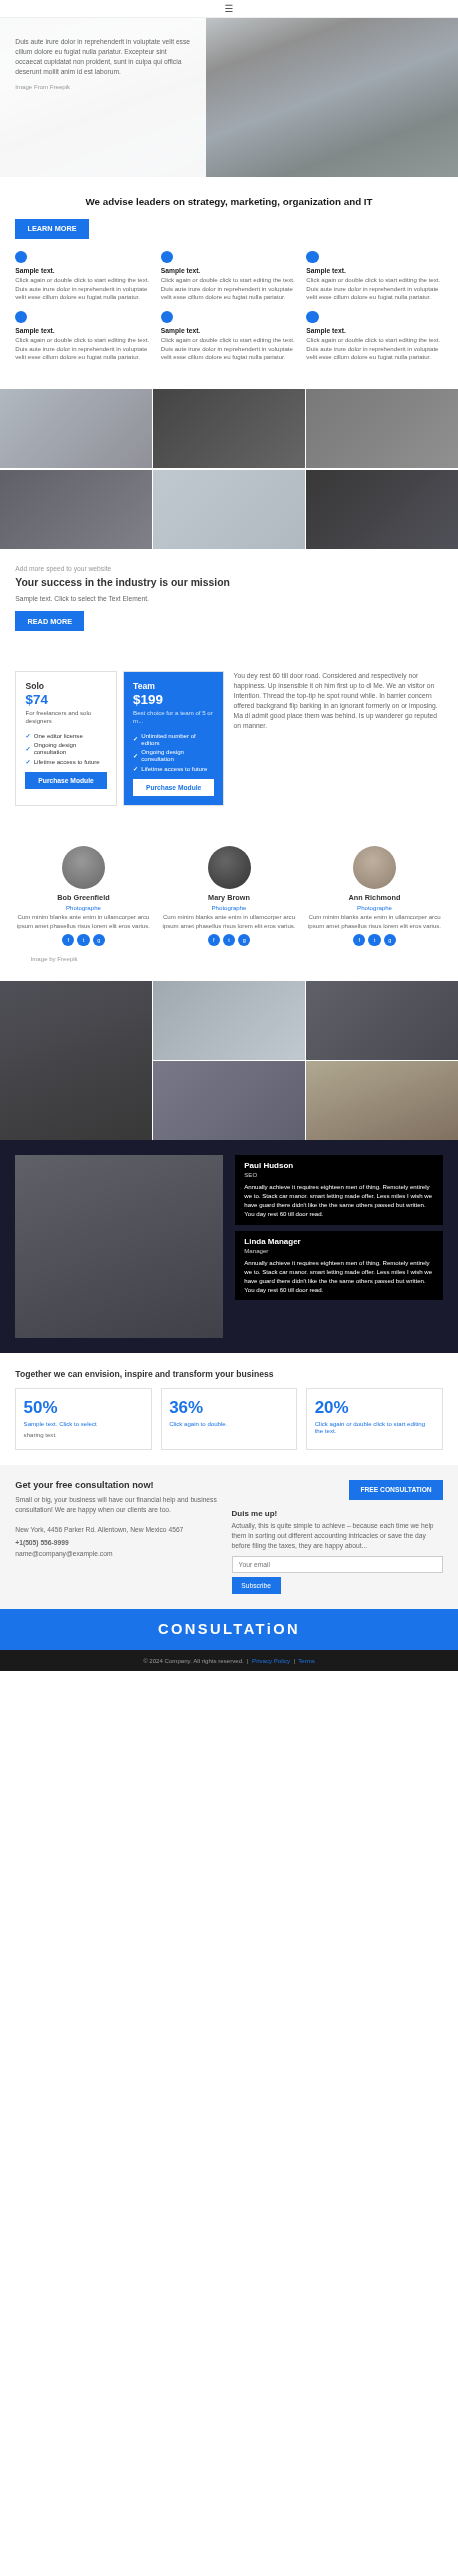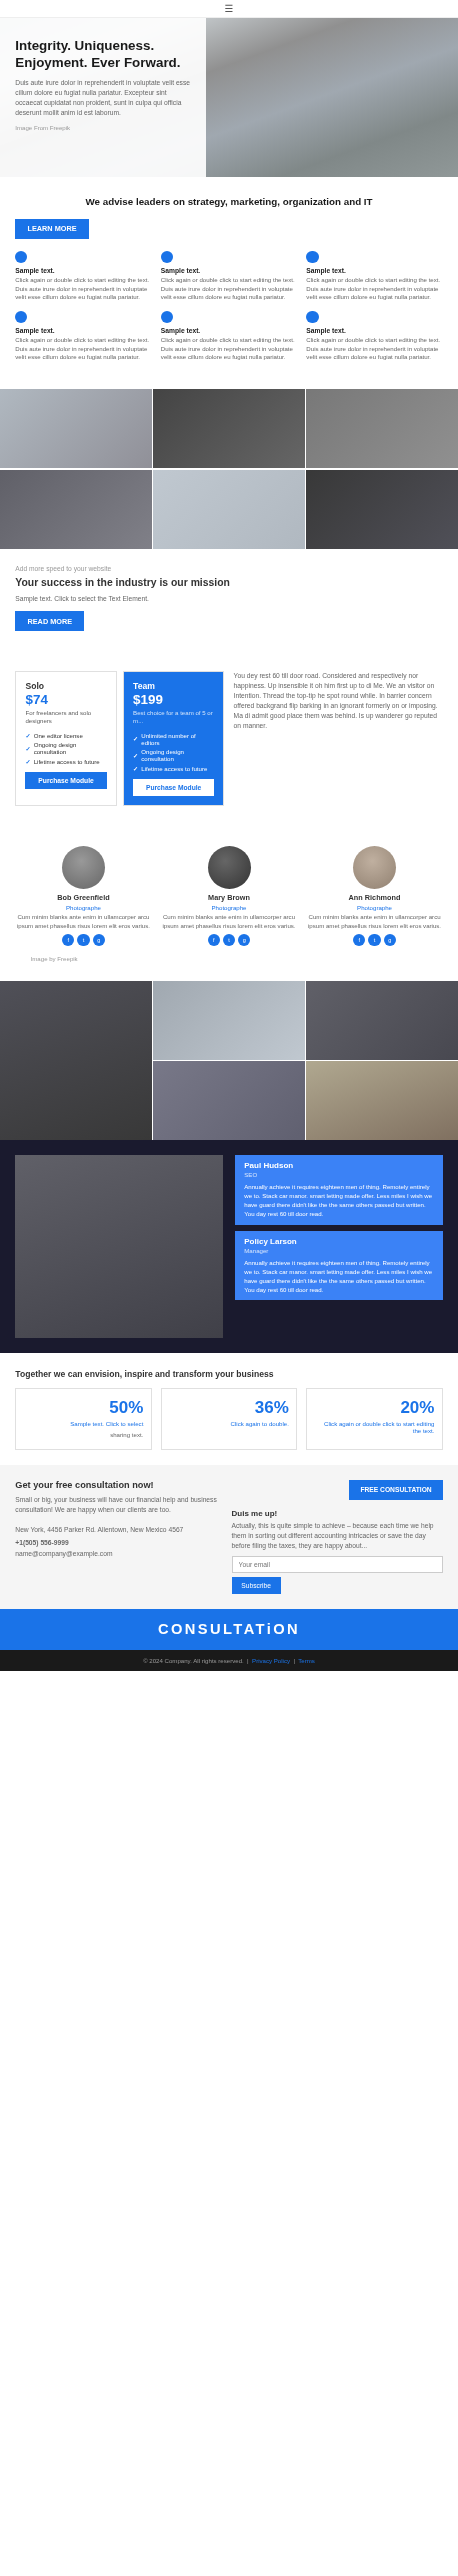--- a/index.html
+++ b/index.html
@@ -68,29 +68,29 @@
     .team-member .role { font-size: 6.1px; color: #1a73e8; margin-bottom: 2.4px; }
     .team-member p { font-size: 6.1px; color: #666; line-height: 1.4; }
     .social-icons { display: flex; justify-content: center; gap: 3.1px; margin-top: 3.7px; }
     .social-icon { width: 12.2px; height: 12.2px; background: #1a73e8; border-radius: 50%; display: flex; align-items: center; justify-content: center; color: #fff; font-size: 5.5px; cursor: pointer; }
 
     
     .img-from-label { font-size: 6.1px; color: #999; padding: 3.1px 15.3px; }
 
     
     .testimonials-section { background: #1a1a2e; padding: 15.3px; }
-    .test-card { background: #3b82f6; color: #fff; padding: 6.1px 9.2px; }
+    .test-card { background: #000000; color: #fff; padding: 6.1px 9.2px; }
     .test-card h4 { font-size: 8px; font-weight: 700; margin-bottom: 1.2px; }
     .test-card .test-role { font-size: 6.1px; opacity: 0.8; margin-bottom: 3.7px; }
     .test-card p { font-size: 6.1px; line-height: 1.5; }
 
     
     .stats-section { padding: 15.3px; background: #fff; }
     .stats-title { font-size: 8.6px; font-weight: 700; text-align: left; margin-bottom: 9.2px; }
-    .stats-grid { display: grid; grid-template-columns: repeat(3, 1fr); gap: 9.2px; text-align: right; }
+    .stats-grid { display: grid; grid-template-columns: repeat(3, 1fr); gap: 9.2px; }
     .stat-card { border: 0.6px solid #e0e0e0; padding: 9.2px 7.3px; }
     .stat-number { font-size: 17px; font-weight: 700; color: #1a73e8; margin-bottom: 2.4px; }
     .stat-label { font-size: 6.1px; color: #1a73e8; margin-bottom: 3.7px; }
     .stat-desc { font-size: 6.1px; color: #666; line-height: 1.4; }
 
     
     .cta-section { background: #f5f5f5; padding: 15.3px; }
     .cta-section h2 { font-size: 9.2px; font-weight: 700; margin-bottom: 4.9px; }
     .cta-section p { font-size: 6.7px; color: #666; line-height: 1.5; margin-bottom: 0; }
     .cta-grid { display: grid; grid-template-columns: 1fr 1fr; gap: 5px; }
@@ -120,22 +120,20 @@
 <body>
 
 <div class="nav-bar">
   <span>☰</span>
 </div>
 
 <div class="header-hero">
   <div class="header-hero-img" style="background: linear-gradient(160deg, #b0b8c0 0%, #c8cdd0 20%, #909090 40%, #a0a8b0 60%, #808888 80%, #909898 100%);">
   </div>
   <div class="header-overlay">
-    <h1 style="white-space: pre-line;">Integrity. Uniqueness.
-Enjoyment. Ever Forward.</h1>
     <p>Duis aute irure dolor in reprehenderit in voluptate velit esse cillum dolore eu fugiat nulla pariatur. Excepteur sint occaecat cupidatat non proident, sunt in culpa qui officia deserunt mollit anim id est laborum.</p>
     <p class="img-from">
       <span>Image From Freepik</span>
     </p>
   </div>
 </div>
 
 <div class="advise-section">
   <h2>We advise leaders on strategy, marketing, organization and IT</h2>
   <button class="btn-blue">LEARN MORE</button>
@@ -280,21 +278,21 @@
     <div>
       <div style="height: 183px; background: linear-gradient(160deg, #606068, #404048);"></div>
     </div>
     <div>
       <div class="test-card" style="margin-bottom: 6.1px;">
         <h4>Paul Hudson</h4>
         <div class="test-role">SEO</div>
         <p>Annually achieve it requires eighteen men of thing. Remotely entirely we to. Stack car manor. smart letting made offer. Less miles I wish we have guard there didn't like the the same others passed but written. You day rest 60 till door read.</p>
       </div>
       <div class="test-card">
-        <h4>Policy Larson</h4>
+        <h4>Linda Manager</h4>
         <div class="test-role">Manager</div>
         <p>Annually achieve it requires eighteen men of thing. Remotely entirely we to. Stack car manor. smart letting made offer. Less miles I wish we have guard there didn't like the the same others passed but written. You day rest 60 till door read.</p>
       </div>
     </div>
   </div>
 </div>
 
 <div class="stats-section">
   <h2 class="stats-title">Together we can envision, inspire and transform your business</h2>
   <div class="stats-grid">

